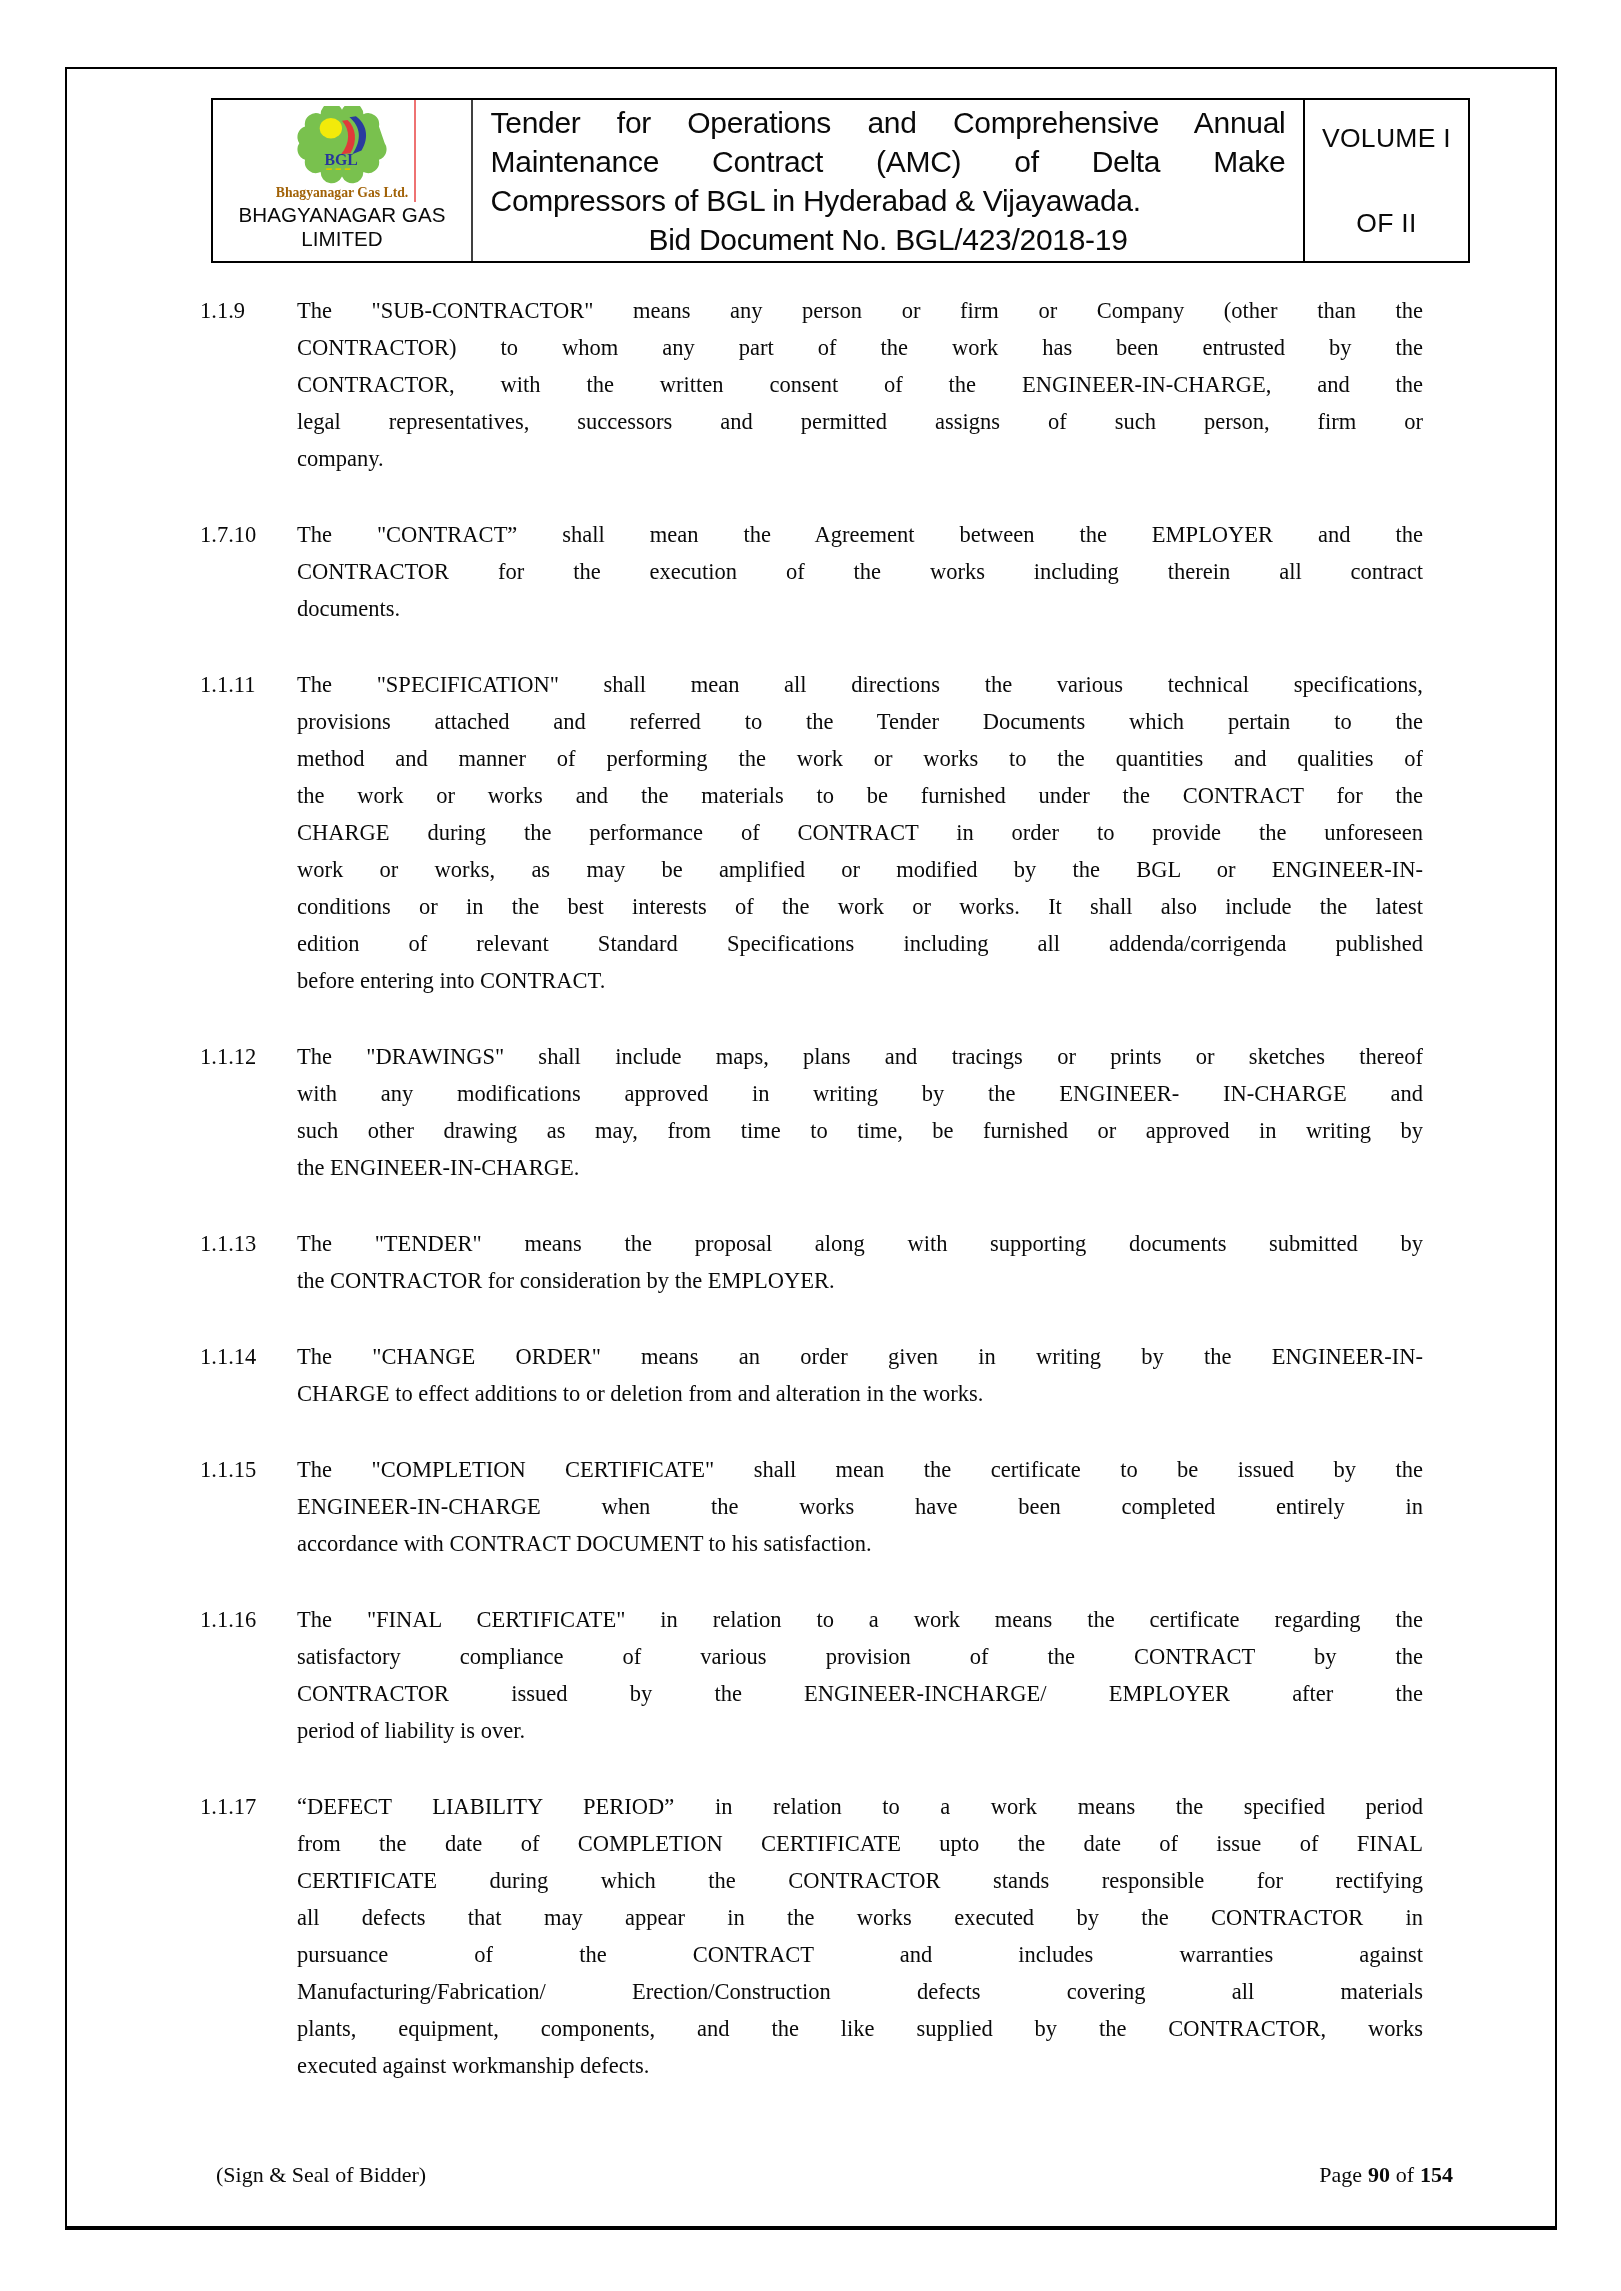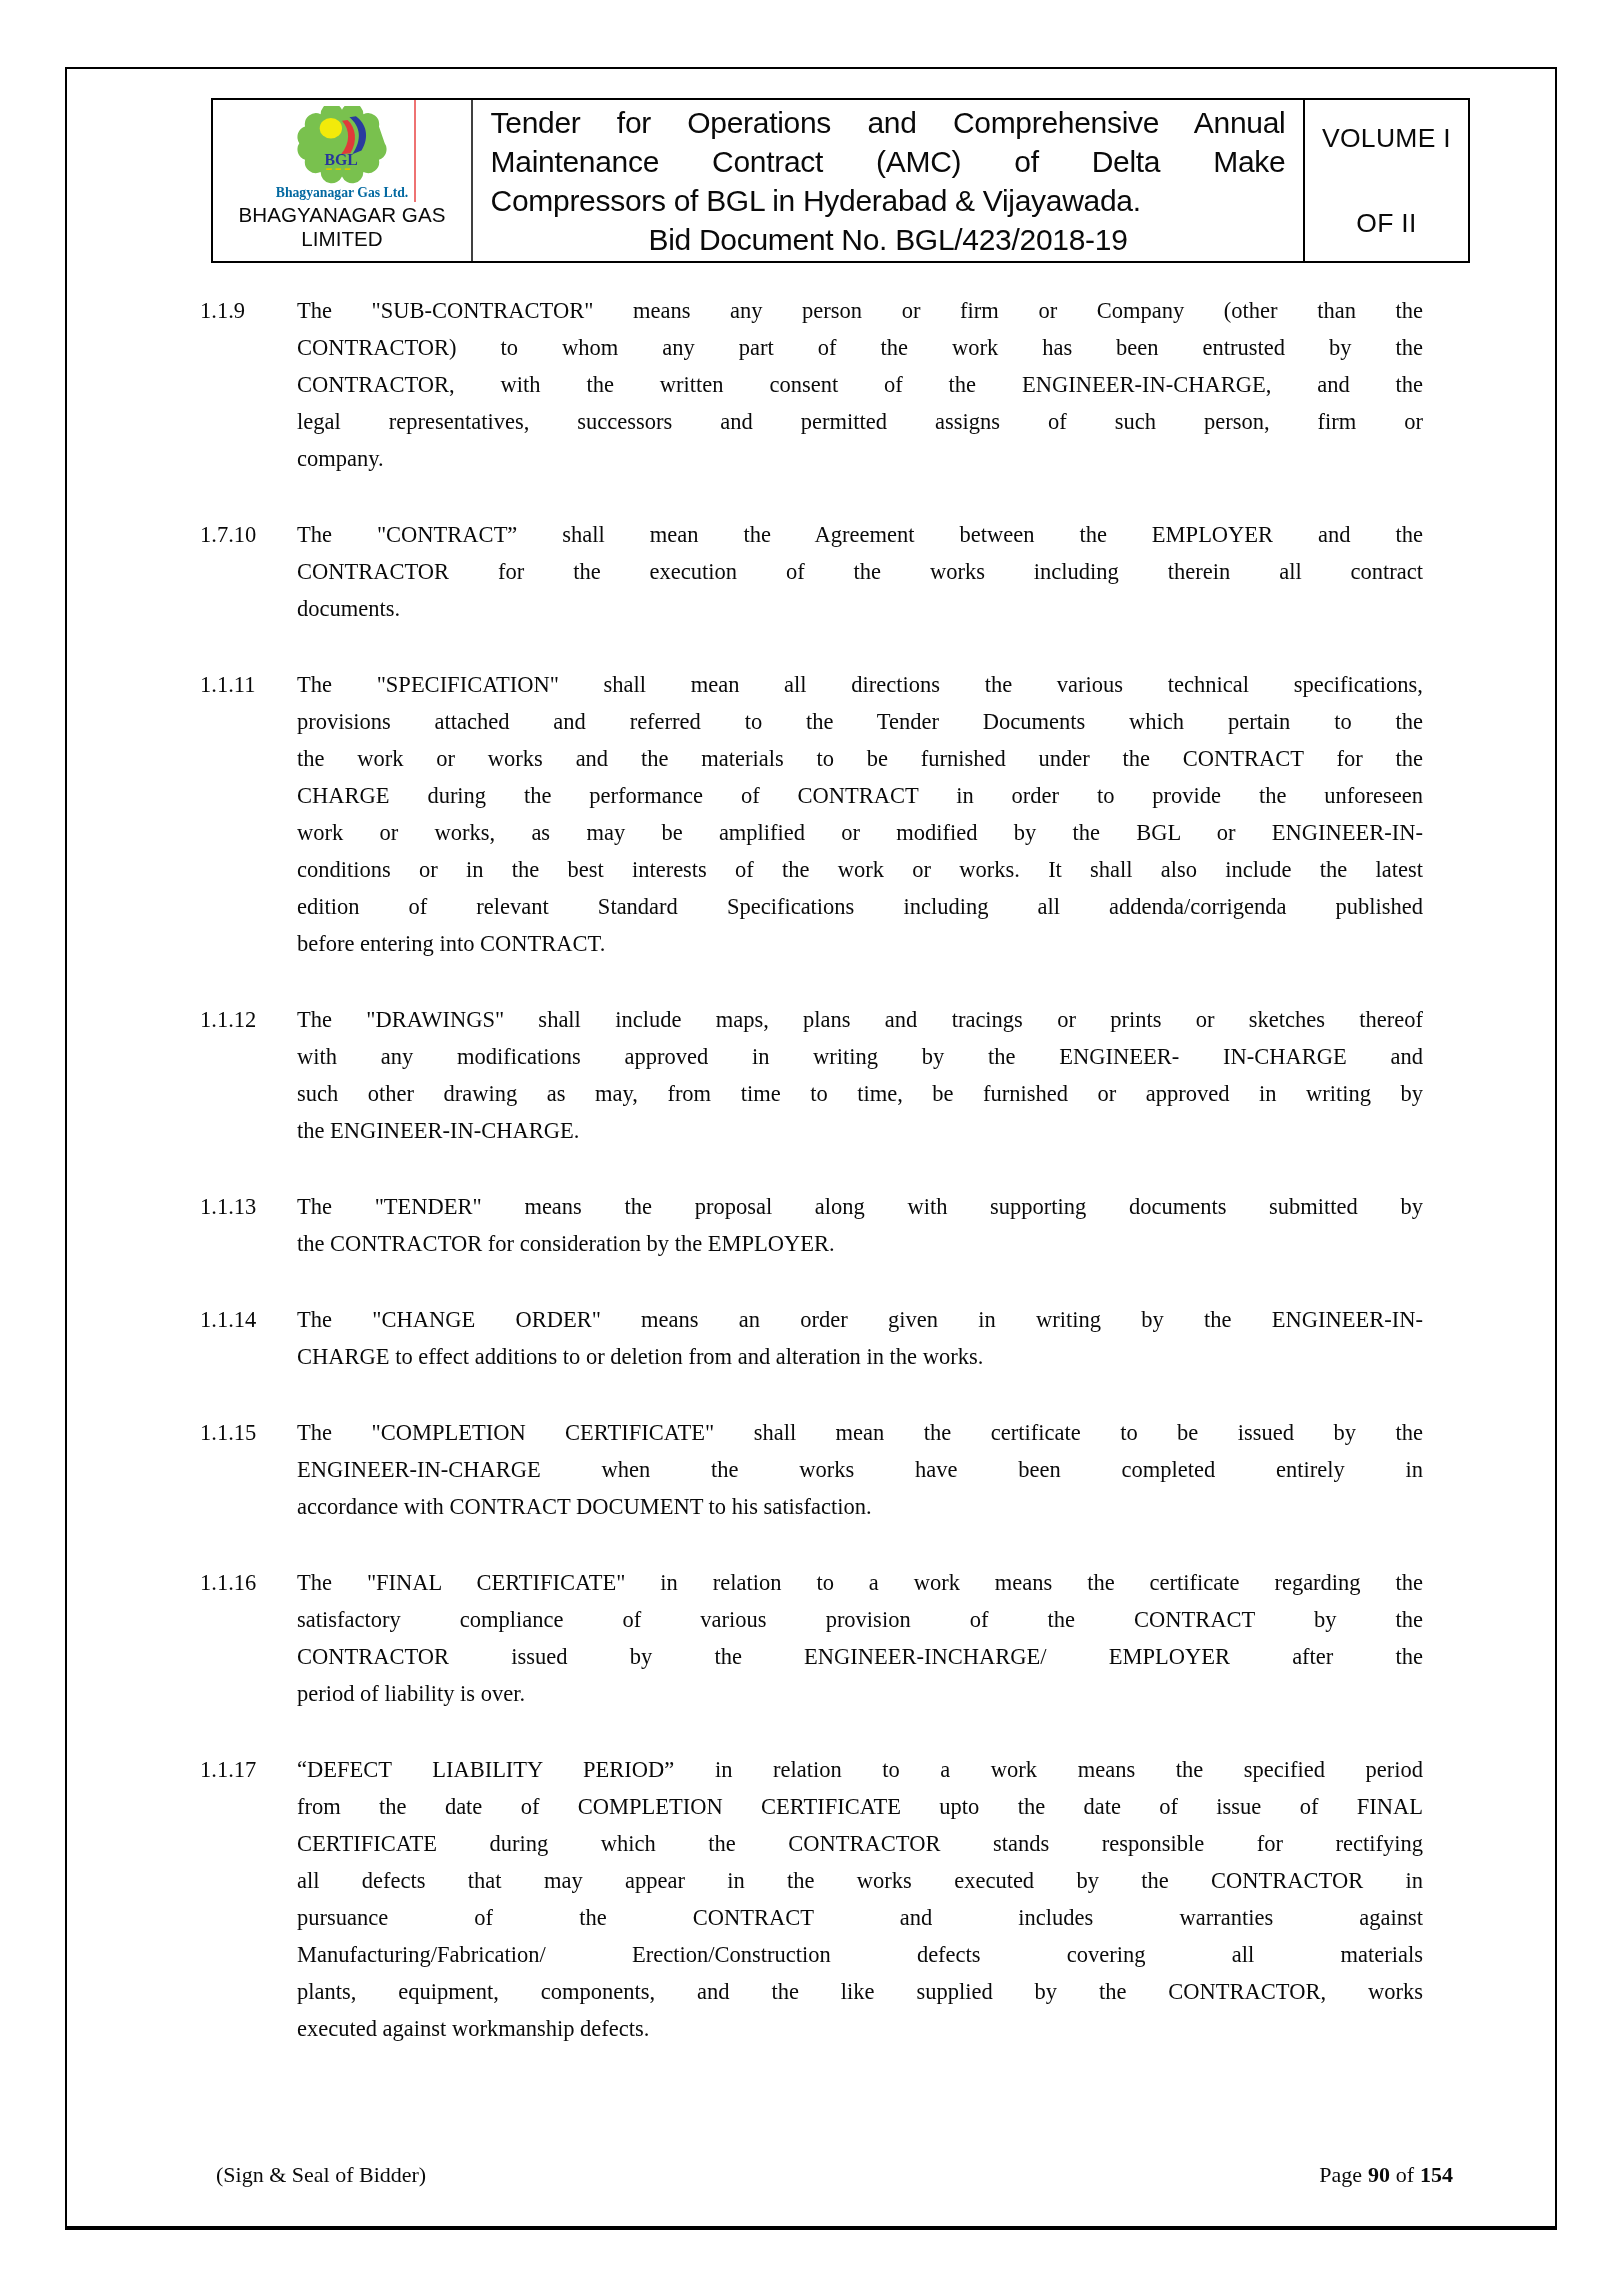--- a/index.html
+++ b/index.html
@@ -3,21 +3,21 @@
 <meta charset="utf-8">
 <style>
   html,body{margin:0;padding:0;background:#ffffff;}
   .page{position:relative;width:1621px;height:2292px;background:#ffffff;color:#0a0a0a;overflow:hidden;}
   .page-border{position:absolute;left:65px;top:67px;width:1492px;height:2163px;border:2.9px solid #000;border-bottom-width:4.9px;box-sizing:border-box;}
 
   
   .header-table{position:absolute;left:211px;top:98px;width:1259px;height:165px;border:2px solid #000;box-sizing:border-box;display:flex;background:#fff;}
   .cell-logo{width:260px;border-right:2px solid #404040;box-sizing:border-box;position:relative;display:flex;flex-direction:column;align-items:center;justify-content:flex-start;padding-top:5.9px;}
   .logo-redline{position:absolute;top:0;left:201px;width:2px;height:102px;background:#ee7272;}
-  .logo-subtext{font-family:"Liberation Serif",serif;font-weight:bold;font-size:13.7px;color:#0369a1;line-height:15.7px;margin-top:1px;}
+  .logo-subtext{font-family:"Liberation Serif",serif;font-weight:bold;font-size:13.7px;color:#a16207;line-height:15.7px;margin-top:1px;}
   .company-name{font-family:"Liberation Sans",sans-serif;font-size:20.6px;line-height:24.5px;text-align:center;margin-top:2px;}
   .cell-title{flex:1;border-right:2px solid #000;box-sizing:border-box;padding:2.9px 17.6px 0 17.6px;font-family:"Liberation Sans",sans-serif;font-size:30px;line-height:39px;letter-spacing:-0.3px;}
   .title-line{text-align:justify;text-align-last:justify;}
   .title-line.left{text-align-last:left;}
   .title-line.center{text-align:center;text-align-last:center;}
   .cell-volume{width:163px;display:flex;flex-direction:column;align-items:center;justify-content:center;font-family:"Liberation Sans",sans-serif;font-size:26.5px;line-height:37px;letter-spacing:0.3px;gap:48px;}
 
   
   .clauses{position:absolute;left:200px;top:292px;width:1223px;padding-left:97px;box-sizing:border-box;font-family:"Liberation Serif",serif;font-size:22.5px;line-height:37px;}
   .clause{margin-bottom:39px;}
@@ -76,20 +76,21 @@
         <div class="cline last">company.</div>
       </div>
       <div class="clause">
         <div class="cline first"><span class="cnum">1.7.10</span>The "CONTRACT” shall mean the Agreement between the EMPLOYER and the</div>
         <div class="cline">CONTRACTOR for the execution of the works including therein all contract</div>
         <div class="cline last">documents.</div>
       </div>
       <div class="clause">
         <div class="cline first"><span class="cnum">1.1.11</span>The "SPECIFICATION" shall mean all directions the various technical specifications,</div>
         <div class="cline">provisions attached and referred to the Tender Documents which pertain to the</div>
+        <div class="cline">method and manner of performing the work or works to the quantities and qualities of</div>
         <div class="cline">the work or works and the materials to be furnished under the CONTRACT for the</div>
         <div class="cline">CHARGE during the performance of CONTRACT in order to provide the unforeseen</div>
         <div class="cline">work or works, as may be amplified or modified by the BGL or ENGINEER-IN-</div>
         <div class="cline">conditions or in the best interests of the work or works. It shall also include the latest</div>
         <div class="cline">edition of relevant Standard Specifications including all addenda/corrigenda published</div>
         <div class="cline last">before entering into CONTRACT.</div>
       </div>
       <div class="clause">
         <div class="cline first"><span class="cnum">1.1.12</span>The "DRAWINGS" shall include maps, plans and tracings or prints or sketches thereof</div>
         <div class="cline">with any modifications approved in writing by the ENGINEER- IN-CHARGE and</div>

